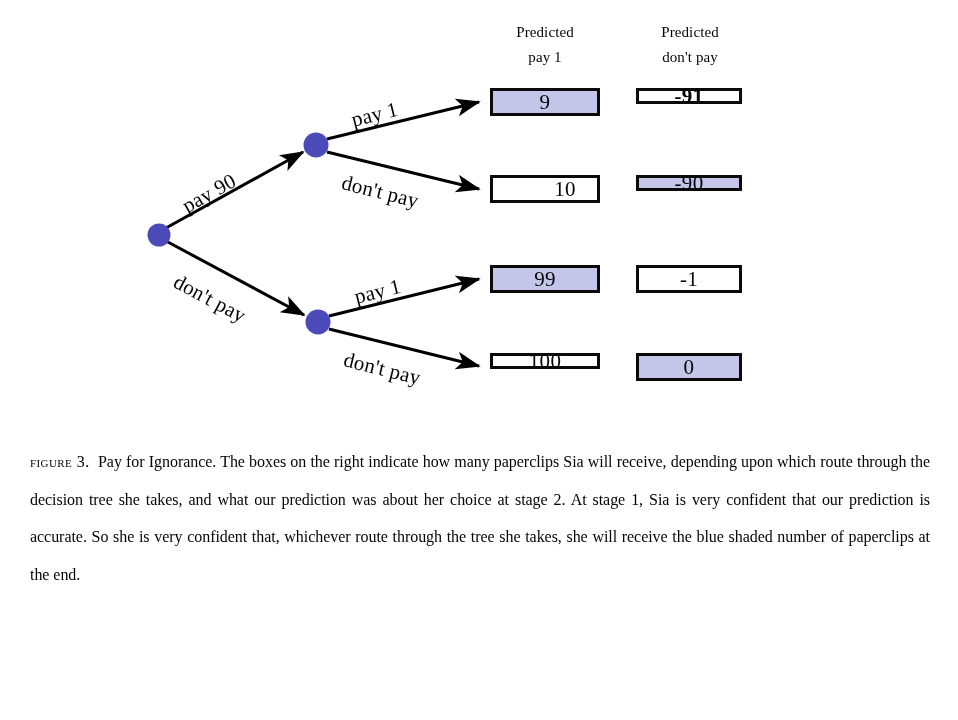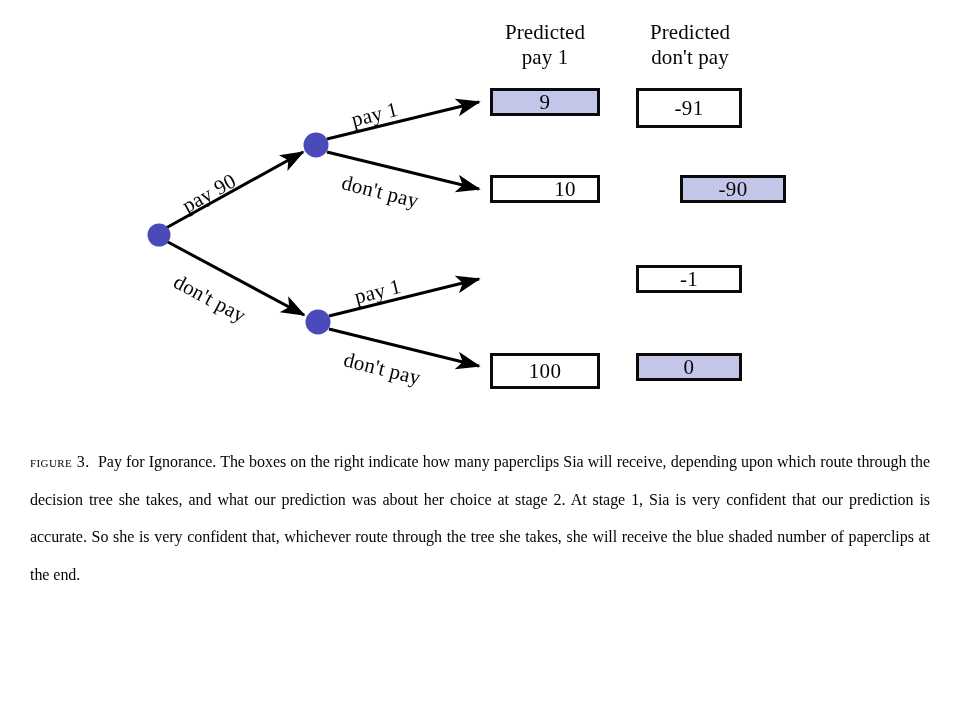--- a/index.html
+++ b/index.html
@@ -28,21 +28,21 @@
     position: absolute;
     left: 0;
     top: 0;
     width: 958px;
     height: 430px;
   }
 
   .col-header {
     position: absolute;
     text-align: center;
-    font-size: 21px;
+    font-size: 15px;
     line-height: 25px;
     letter-spacing: 0.1px;
     white-space: nowrap;
   }
   #col-header-1 { left: 455px; top: 20px; width: 180px; }
   #col-header-2 { left: 600px; top: 20px; width: 180px; }
   .col-header span { display: block; }
 
   .outcome-box {
     position: absolute;
@@ -126,25 +126,26 @@
   <div class="edge-label" style="left:184px; top:197px; transform: rotate(-29deg);">pay 90</div>
   <div class="edge-label" style="left:175px; top:270px; transform: rotate(28deg);">don't pay</div>
 
   <div class="edge-label" style="left:352px; top:110px; transform: rotate(-14deg);">pay 1</div>
   <div class="edge-label" style="left:342px; top:172px; transform: rotate(14deg);">don't pay</div>
 
   <div class="edge-label" style="left:355px; top:287px; transform: rotate(-14deg);">pay 1</div>
   <div class="edge-label" style="left:344px; top:349px; transform: rotate(14deg);">don't pay</div>
 
   <div class="outcome-box shaded" style="left:490px; top:88px; width:110px; height:28px;">9</div>
-  <div class="outcome-box" style="left:636px; top:88px; width:106px; height:40px;">-91</div>
+  <div class="outcome-box" style="left:636px; top:88px; width:106px; height:16px;font-weight:bold;">-91</div>
 
   <div class="outcome-box" style="left:490px; top:175px; width:110px; height:28px;padding-left:40px;">10</div>
-  <div class="outcome-box shaded" style="left:636px; top:175px; width:106px; height:28px;margin-left:44px;">-90</div>
+  <div class="outcome-box shaded" style="left:636px; top:175px; width:106px; height:16px;">-90</div>
 
+  <div class="outcome-box shaded" style="left:490px; top:265px; width:110px; height:28px;">99</div>
   <div class="outcome-box" style="left:636px; top:265px; width:106px; height:28px;">-1</div>
 
-  <div class="outcome-box" style="left:490px; top:353px; width:110px; height:36px;">100</div>
+  <div class="outcome-box" style="left:490px; top:353px; width:110px; height:16px;">100</div>
   <div class="outcome-box shaded" style="left:636px; top:353px; width:106px; height:28px;">0</div>
 
 </div>
 
 <div id="caption"><span id="caption-label">Figure 3.</span>&nbsp; <span id="caption-body">Pay for Ignorance. The boxes on the right indicate how many paperclips Sia will receive, depending upon which route through the decision tree she takes, and what our prediction was about her choice at stage 2. At stage 1, Sia is very confident that our prediction is accurate. So she is very confident that, whichever route through the tree she takes, she will receive the blue shaded number of paperclips at the end.</span></div>
 
 </body></html>

